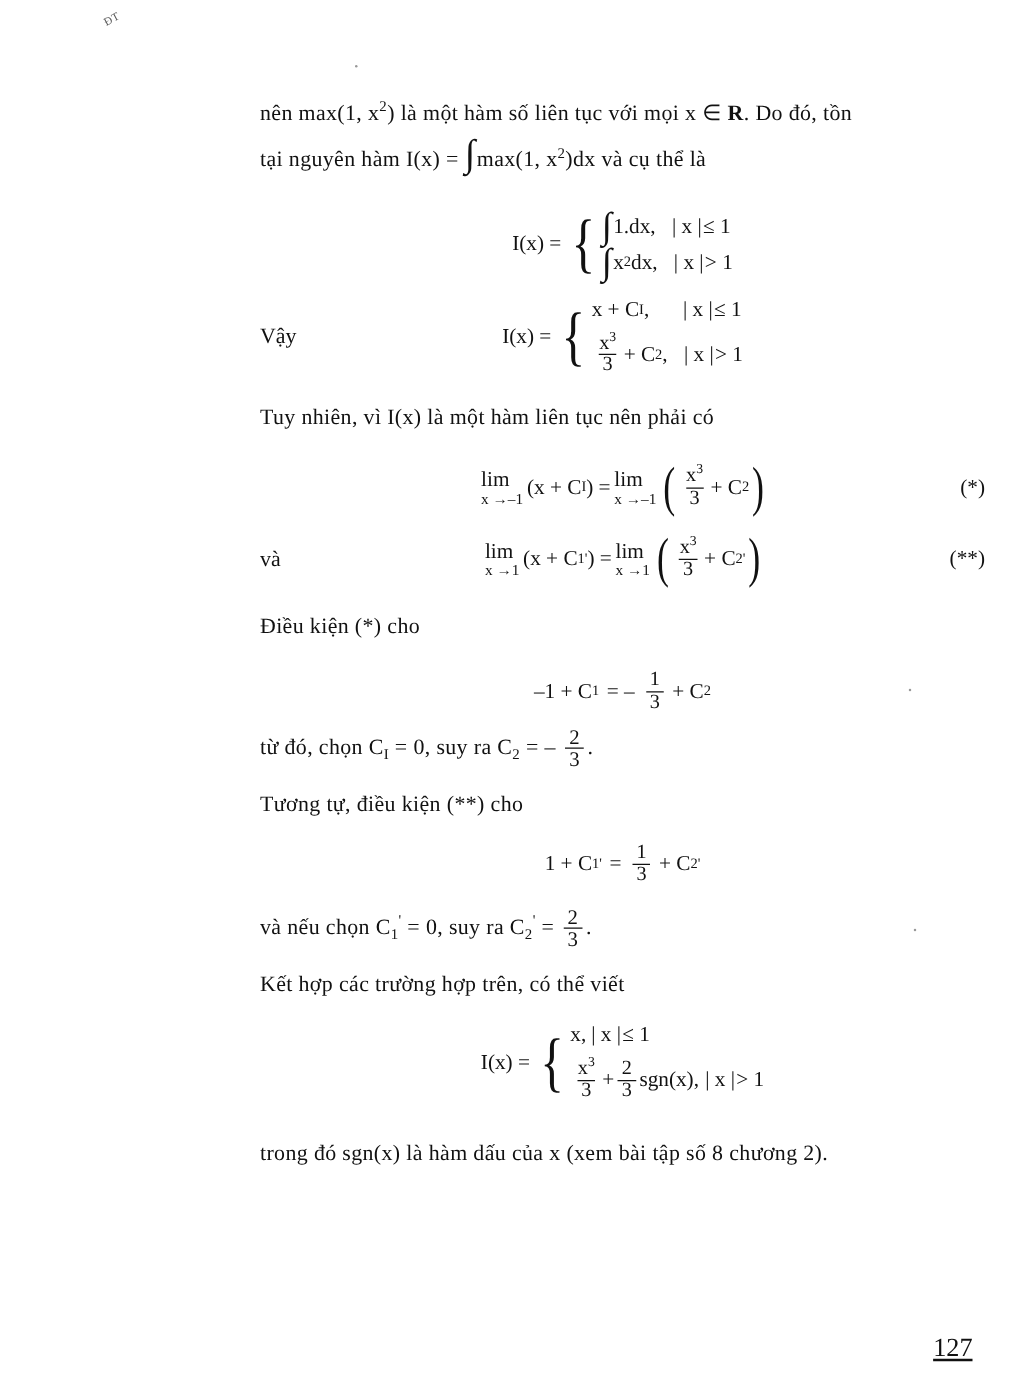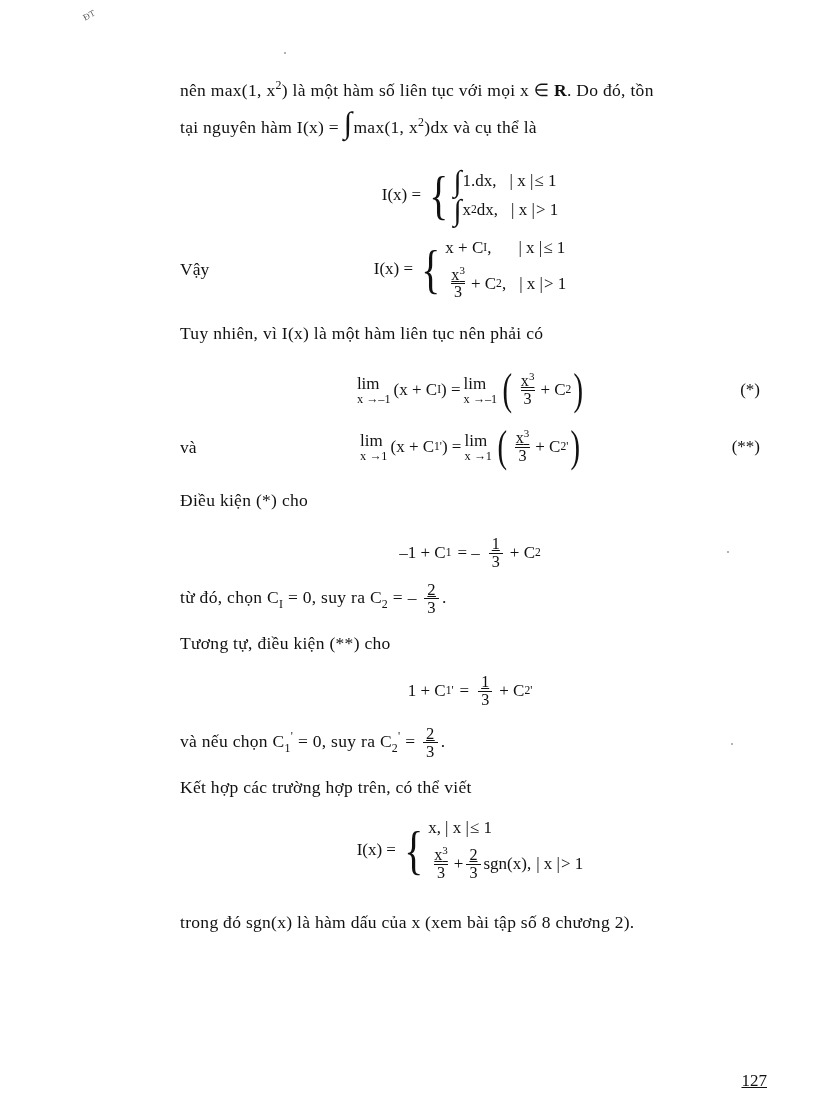--- a/index.html
+++ b/index.html
@@ -33,21 +33,21 @@
     line-height: 1.0;
     color: #3a3a3a;
     transform: rotate(-28deg);
     font-family: "Liberation Serif", serif;
     letter-spacing: 0.5px;
     opacity: 0.85;
   }
 
   .content {
     position: absolute;
-    left: 180px;
+    left: 208px;
     top: 74px;
     width: 580px;
   }
 
   .para {
     font-size: 17.5px;
     line-height: 1.9;
     letter-spacing: 0.3px;
     margin: 0 0 4px 0;
   }
@@ -88,21 +88,21 @@
     line-height: 0;
   }
   .frac {
     display: inline-flex;
     flex-direction: column;
     align-items: center;
     vertical-align: middle;
     margin: 0 3px;
     line-height: 1.05;
   }
-  .frac .num { padding: 0 3px; font-size: 0.95em; text-decoration: underline; }
+  .frac .num { padding: 0 3px; font-size: 0.95em; }
   .frac .den {
     border-top: 1px solid #111;
     padding: 0 3px;
     font-size: 0.95em;
   }
   .intsym {
     font-size: 1.75em;
     line-height: 0.6;
     padding-right: 1px;
     font-family: "Liberation Serif", serif;
@@ -139,23 +139,23 @@
     font-size: 2.6em;
     line-height: 0.6;
     transform: scaleX(0.65);
     font-weight: 300;
   }
 
   .abs { padding: 0 1px; }
 
   .page-number {
     position: absolute;
-    right: 62px;
+    right: 51px;
     bottom: 26px;
-    font-size: 17px;
+    font-size: 21px;
     font-family: "Liberation Serif", serif;
     text-decoration: underline;
   }
 
   .dot-artifact {
     position: absolute;
     width: 2px;
     height: 2px;
     background: #999;
     border-radius: 50%;

